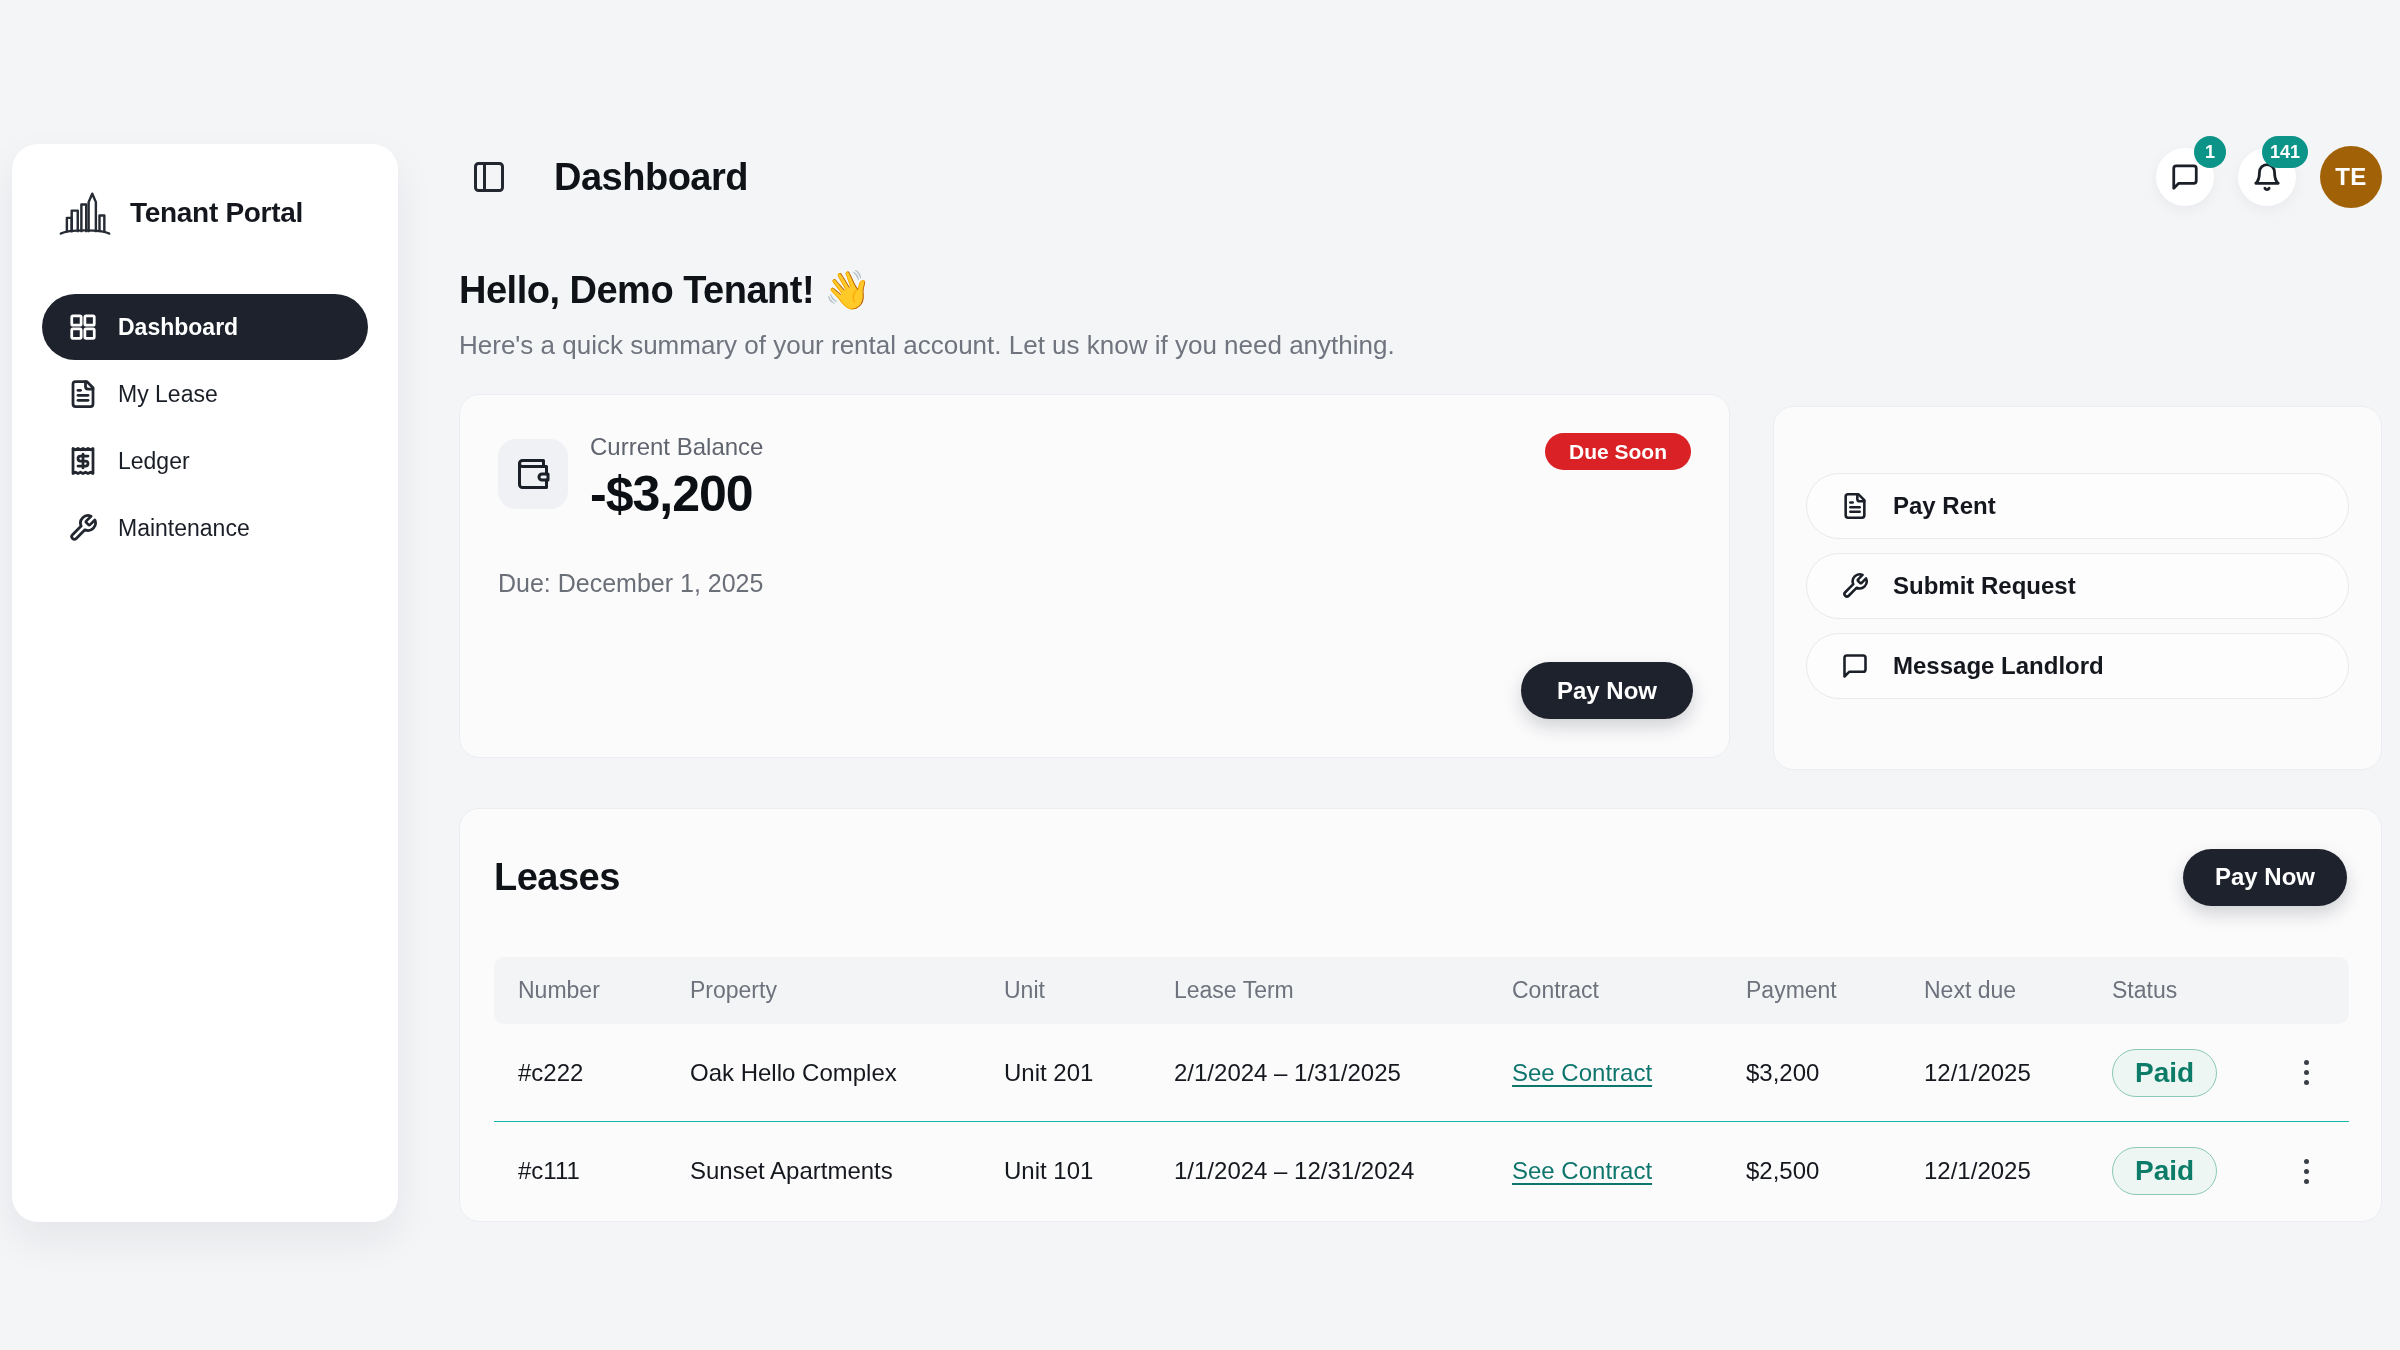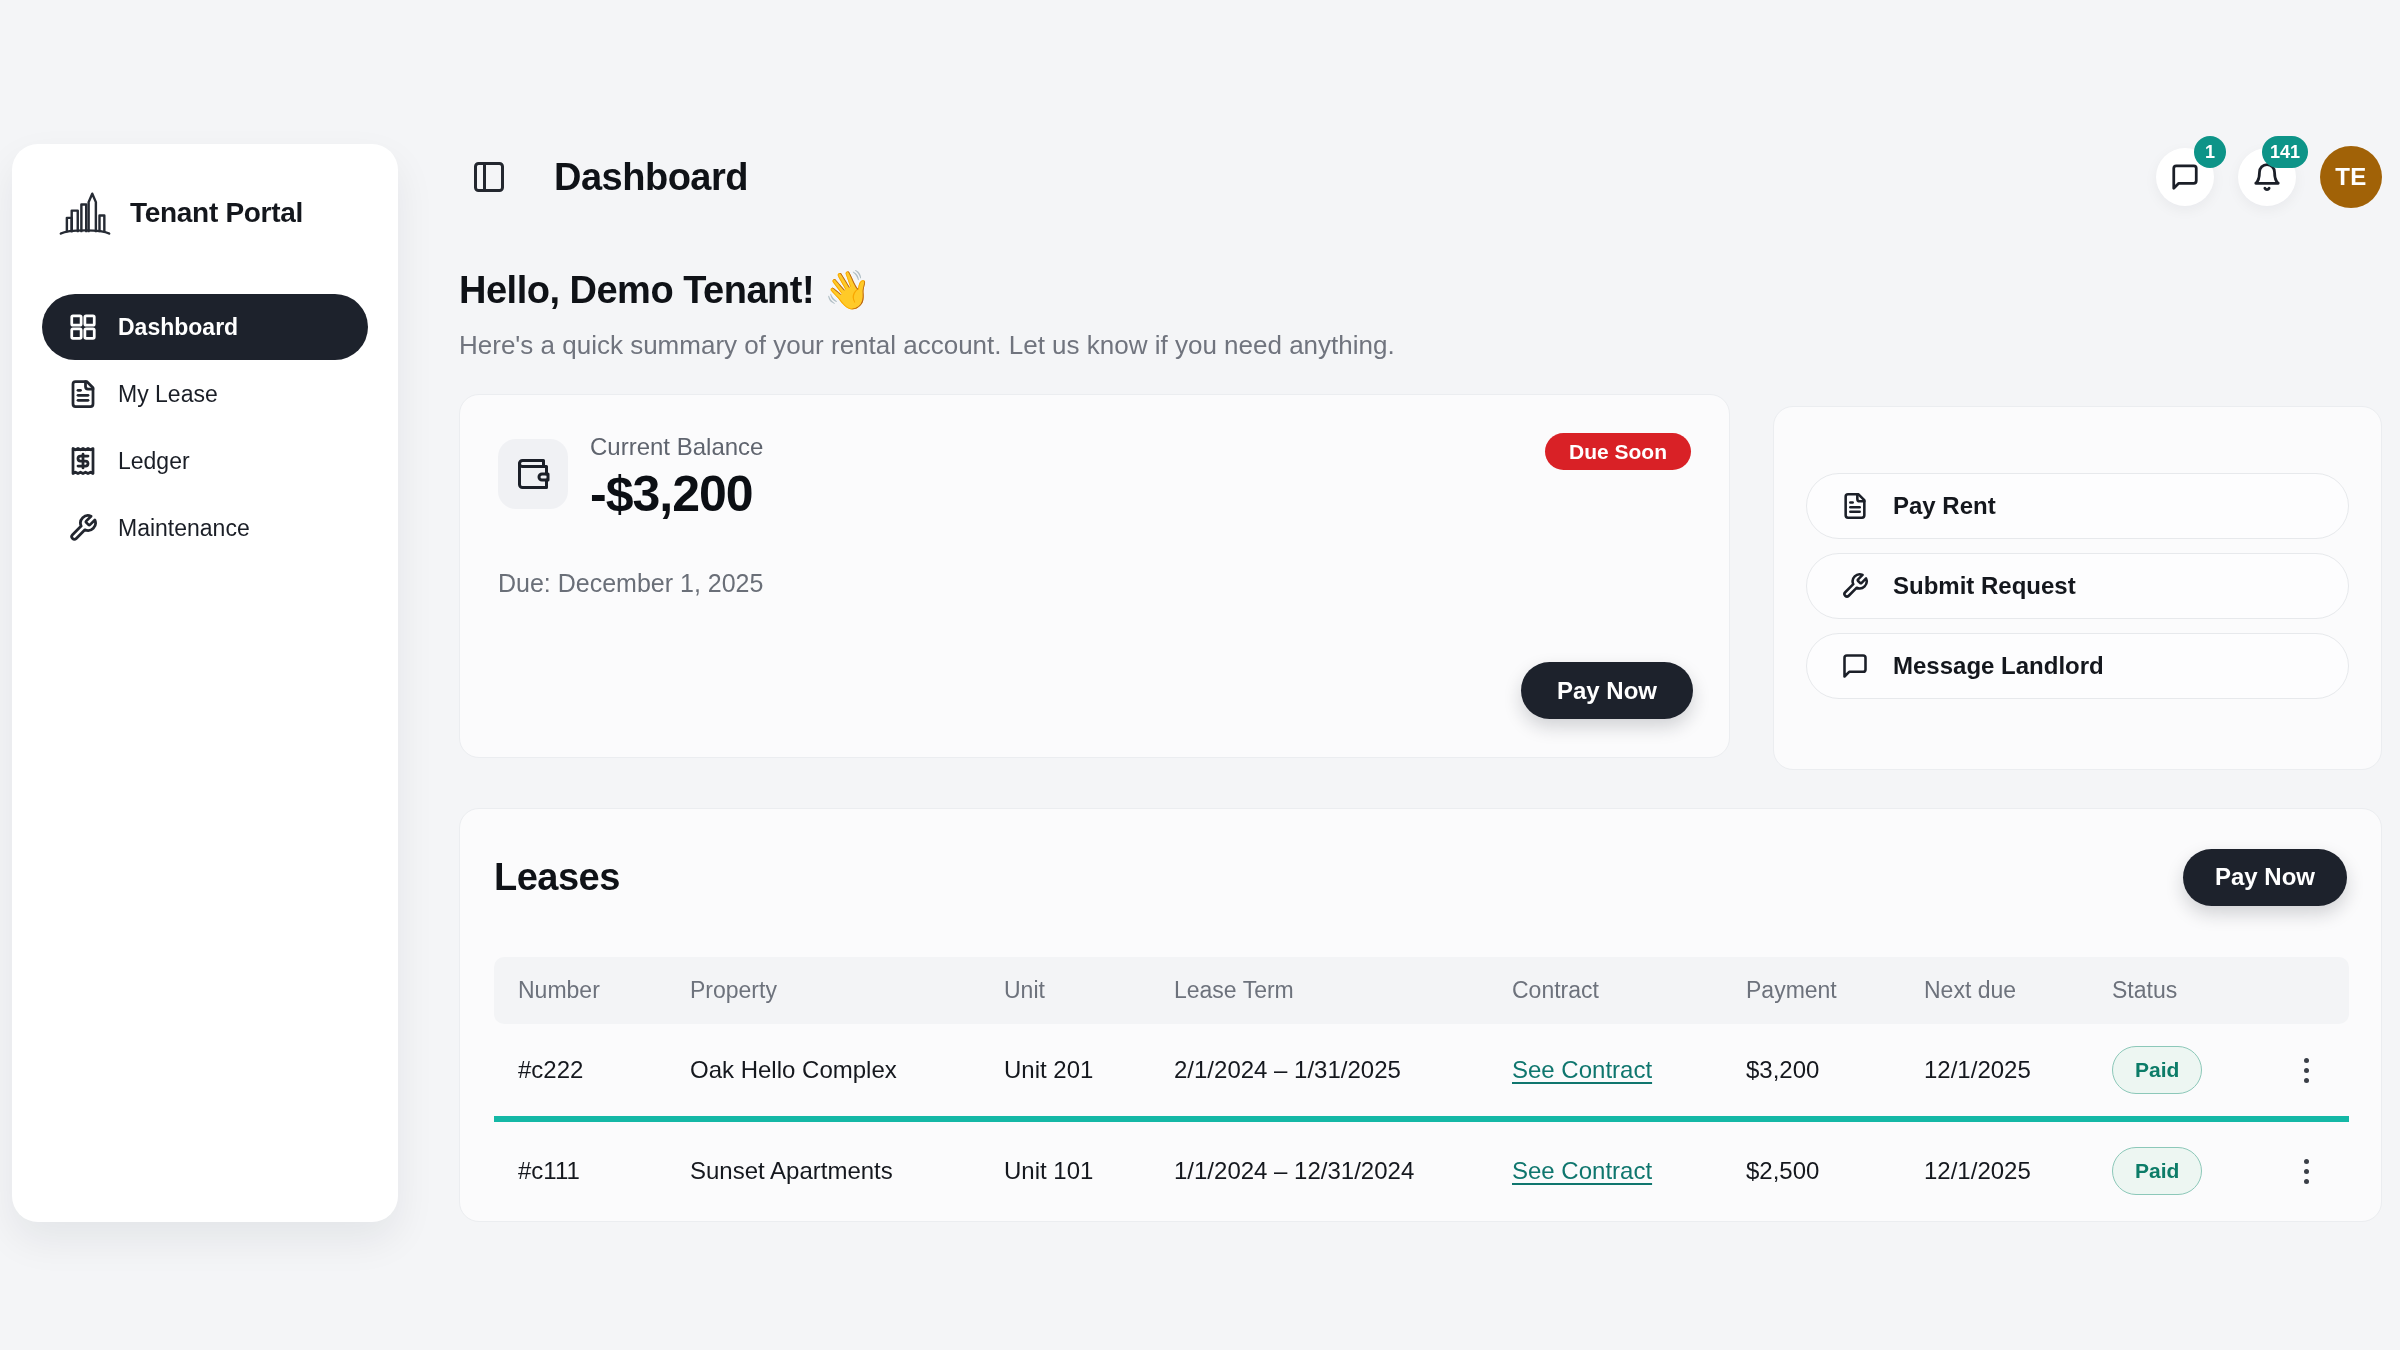--- a/index.html
+++ b/index.html
@@ -106,28 +106,28 @@
   .leases-pay { margin-left:auto; height:57px; padding:0 32px; }
   .lease-table { margin-top:42px; width:1855px; }
   .t-row {
     display:grid;
     grid-template-columns:172px 314px 170px 338px 234px 178px 188px 188px 1fr;
     align-items:center;
   }
   .t-head { background:#f3f4f6; border-radius:10px; height:67px; }
   .t-head .t-cell { font-size:23px; font-weight:500; color:#6d727c; }
   .t-cell { padding-left:24px; font-size:24px; color:#15181e; }
-  .t-body-row { height:98px; border-bottom:6px solid #14b8a6; }
+  .t-body-row { height:98px; border-bottom:1px solid #14b8a6; }
   .t-body-row:last-child { border-bottom:none; }
   .contract-link { color:#0f766e; text-decoration:underline; text-underline-offset:4px; cursor:pointer; }
   .status-badge {
     display:inline-flex; align-items:center; justify-content:center;
     height:48px; padding:8px 22px; border-radius:999px;
     border:1.5px solid #8cc8b9; background:#edf6f2; color:#0c7c68;
-    font-size:21px; font-weight:700;
+    font-size:28px; font-weight:700;
   }
   .kebab { width:40px; height:40px; display:flex; flex-direction:column; align-items:center;
            justify-content:center; gap:5px; cursor:pointer; border-radius:8px; }
   .kebab i { width:5px; height:5px; border-radius:50%; background:#3a3f47; display:block; }
 </style>
 </head>
 <body>
 
 <aside class="sidebar">
   <div class="logo-row">

